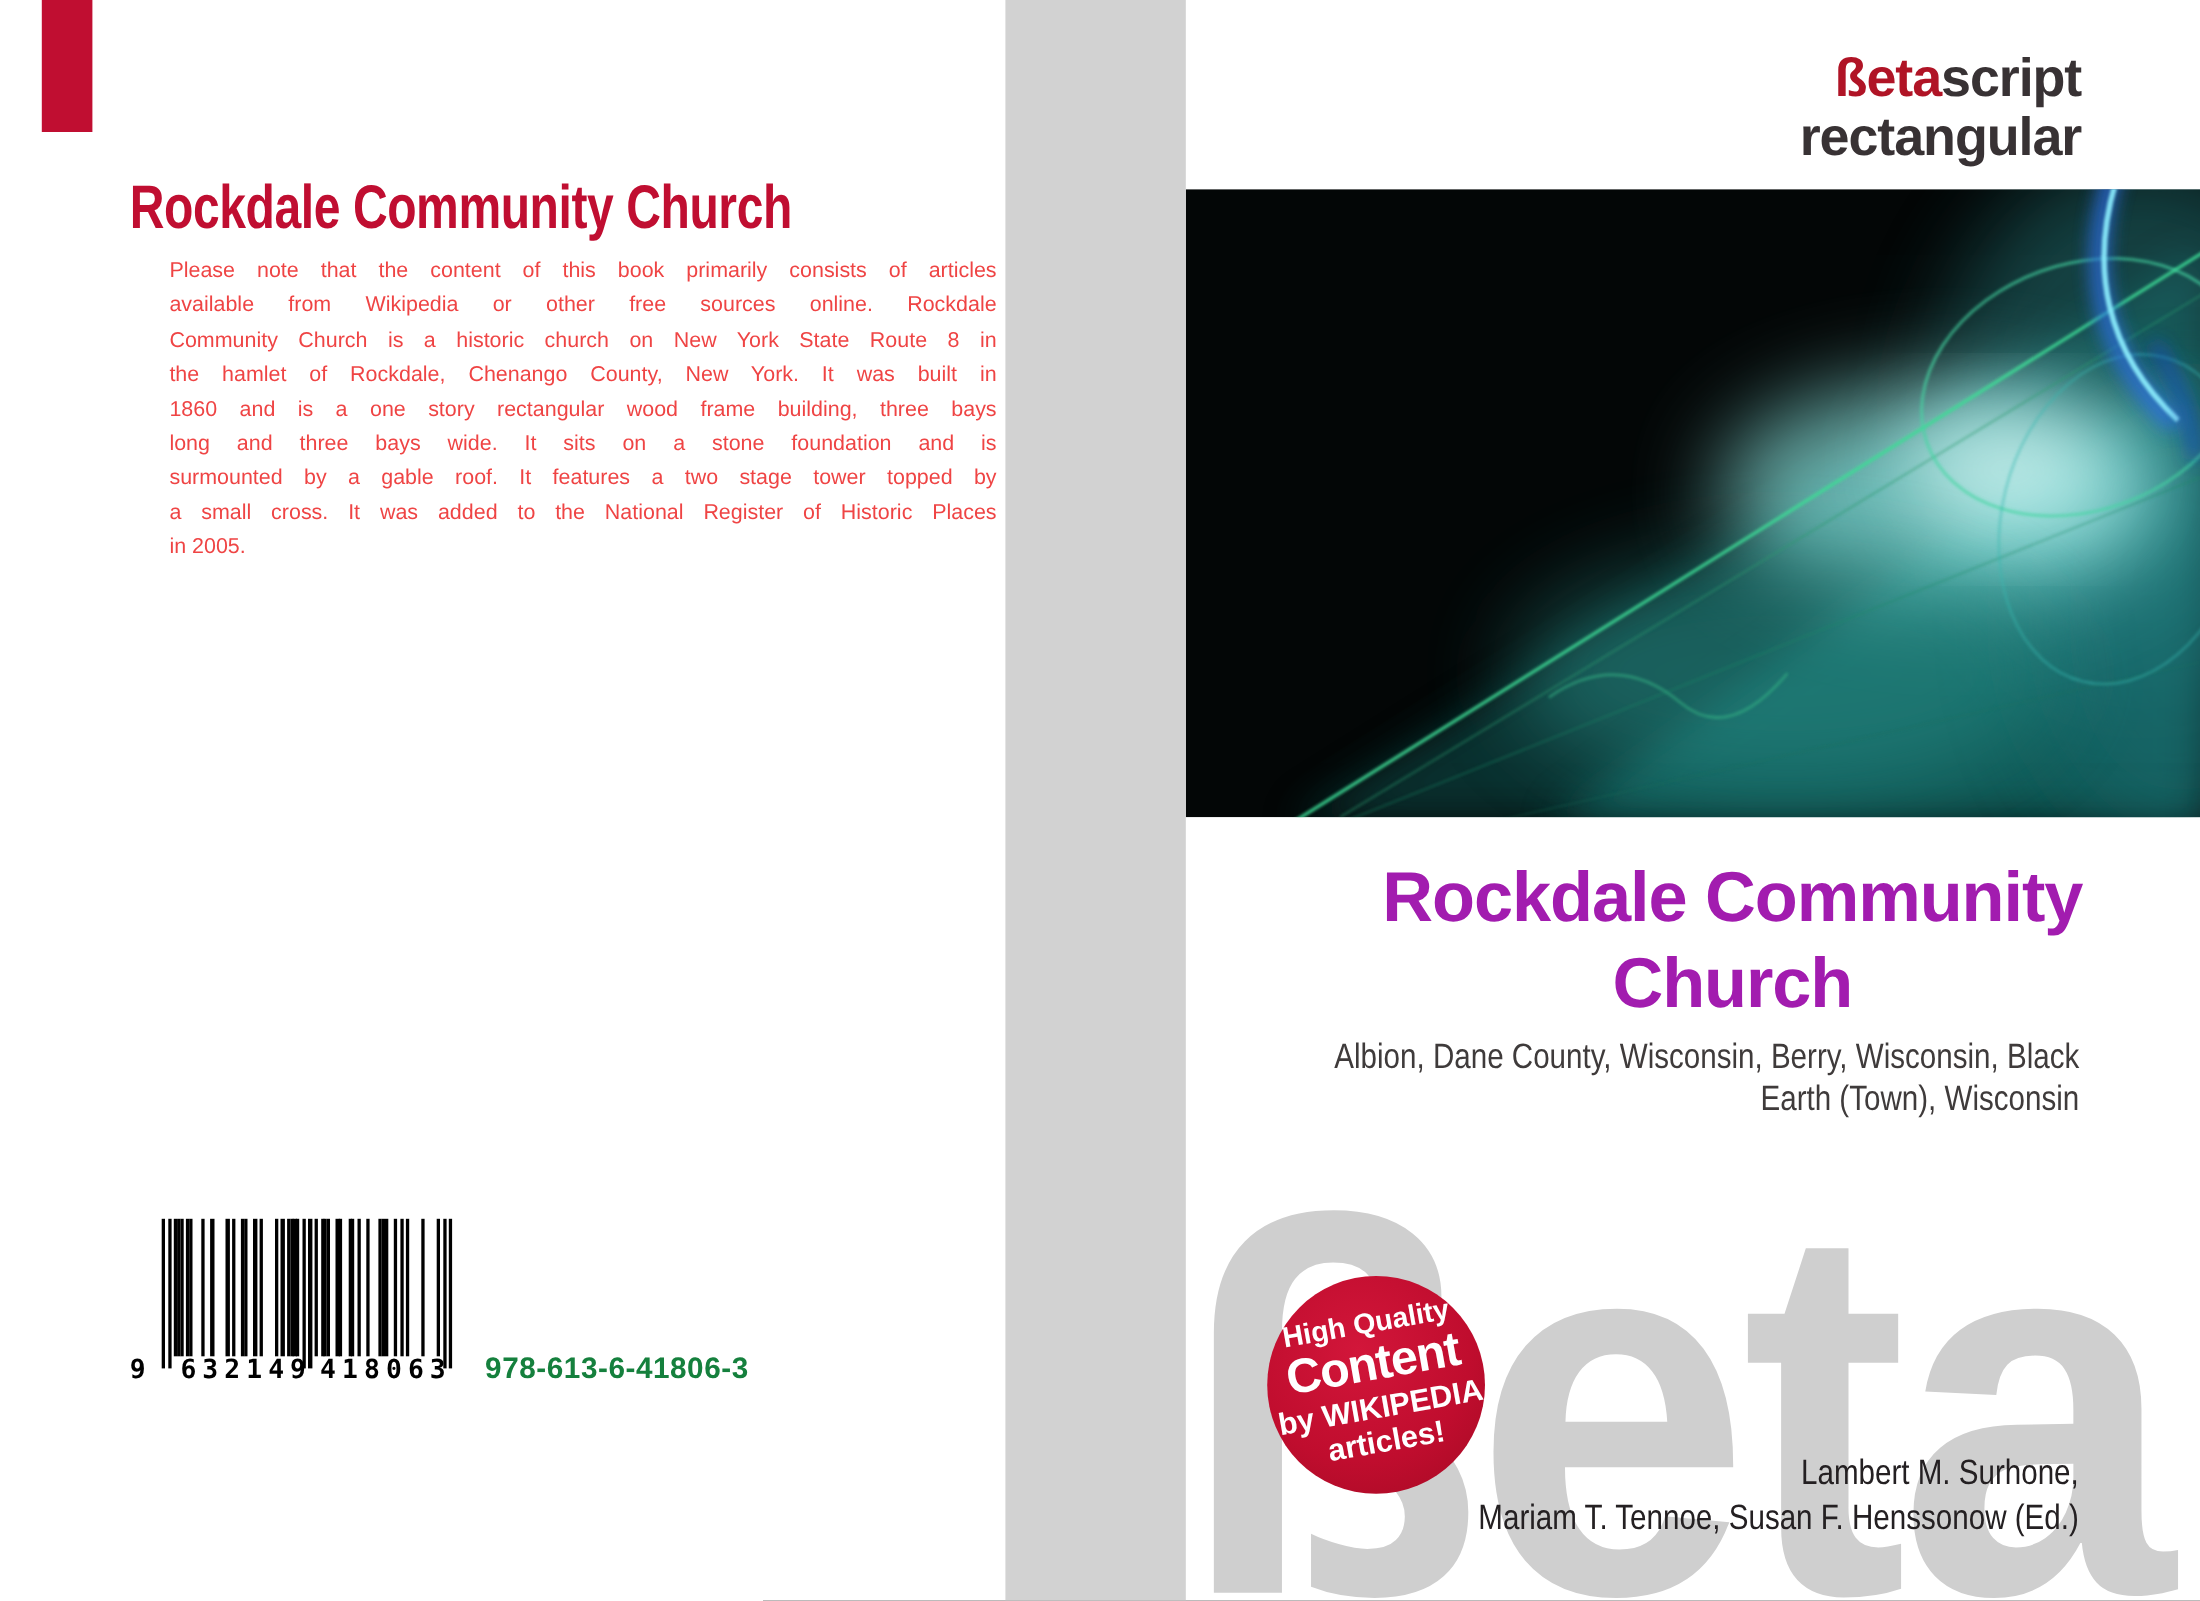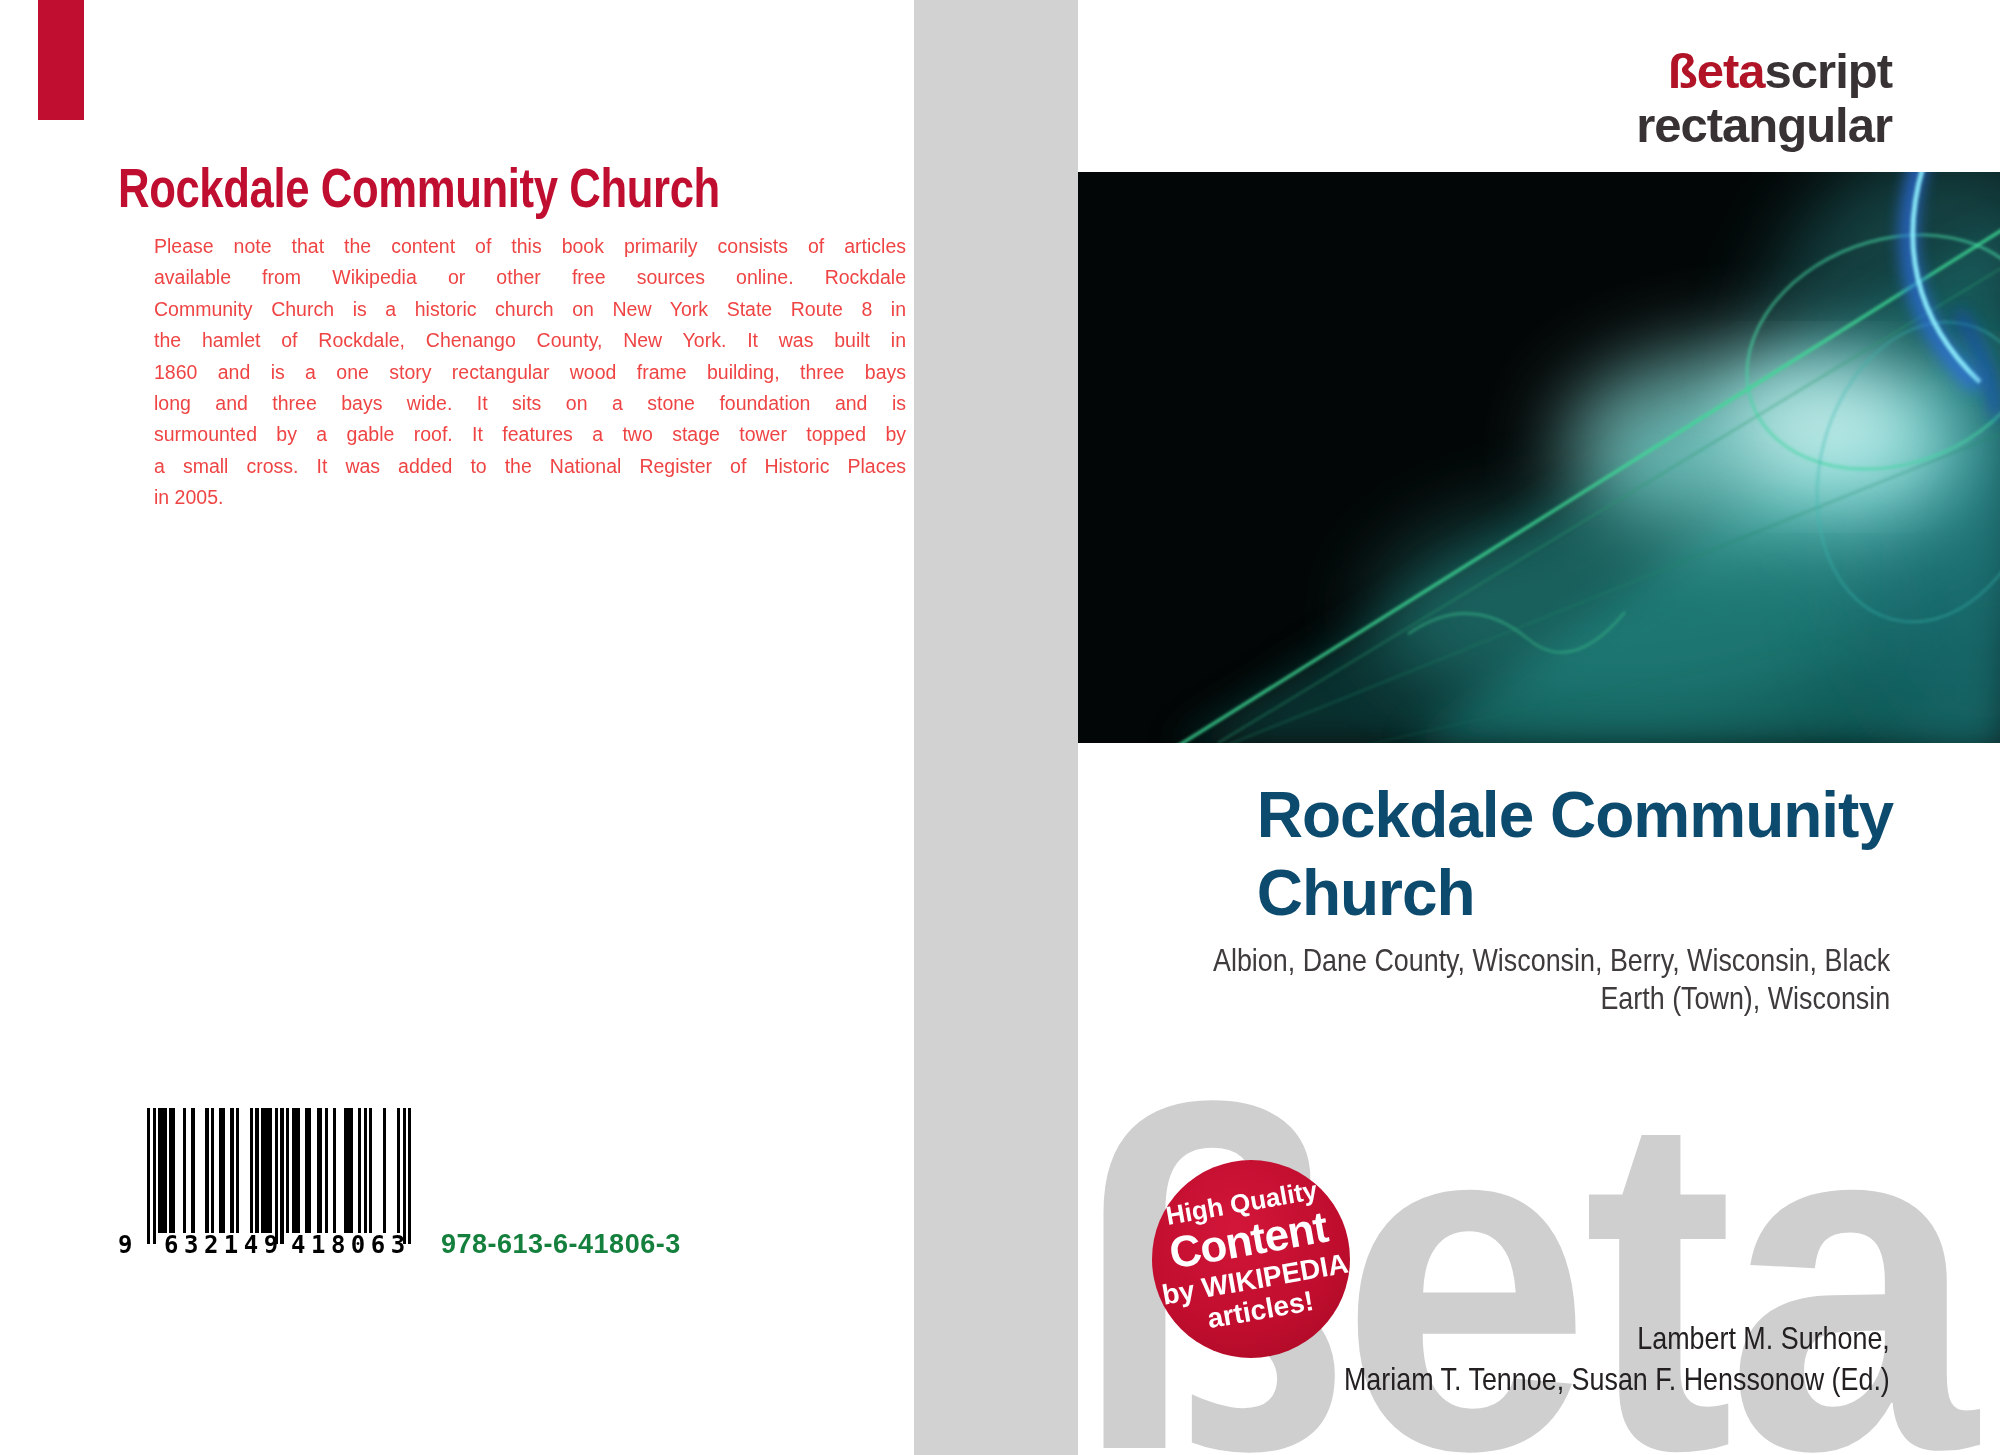--- a/index.html
+++ b/index.html
@@ -24,22 +24,22 @@
   .bc-g2{left:291px;letter-spacing:5.5px;}
   .isbn-text{position:absolute;left:441px;top:1229px;font-size:27px;font-weight:bold;color:#15803d;
              letter-spacing:0.5px;white-space:nowrap;}
   
   .spine{position:absolute;left:914px;top:0;width:164px;height:1455px;background:#d2d2d2;}
   
   .logo{position:absolute;right:108px;top:44px;text-align:right;font-weight:bold;
         font-size:49px;line-height:54px;color:#383234;letter-spacing:-1px;white-space:nowrap;z-index:3;}
   .logo .beta{color:#b01426;}
   .cover-art{position:absolute;left:1078px;top:172px;width:922px;height:571px;z-index:2;}
-  .front-title{position:absolute;right:107px;top:776px;text-align:left;font-weight:bold;
-               font-size:64px;line-height:78px;color:#0c4a6e;letter-spacing:-1px;z-index:3;white-space:nowrap;}
+  .front-title{position:absolute;right:107px;top:776px;text-align:center;font-weight:bold;
+               font-size:64px;line-height:78px;color:#a21caf;letter-spacing:-1px;z-index:3;white-space:nowrap;}
   .front-subtitle{position:absolute;right:110px;top:941px;text-align:right;font-size:32px;
                   line-height:38px;color:#3f3b3b;transform:scaleX(0.84);transform-origin:right top;
                   z-index:3;white-space:nowrap;}
   .watermark{position:absolute;left:1072px;top:1042px;font-size:480px;line-height:1;font-weight:bold;
              color:#cfcfcf;letter-spacing:-8px;white-space:nowrap;transform:scaleX(0.94);
              transform-origin:left top;z-index:1;}
   .badge{position:absolute;left:1152px;top:1160px;width:198px;height:198px;border-radius:50%;
          background:radial-gradient(circle at 42% 34%, #d2163a 0%, #c00d2e 58%, #a50a24 100%);
          z-index:4;display:flex;align-items:center;justify-content:center;}
   .badge-inner{transform:rotate(-10deg);text-align:center;color:#fff;font-weight:bold;margin-top:-4px;}

